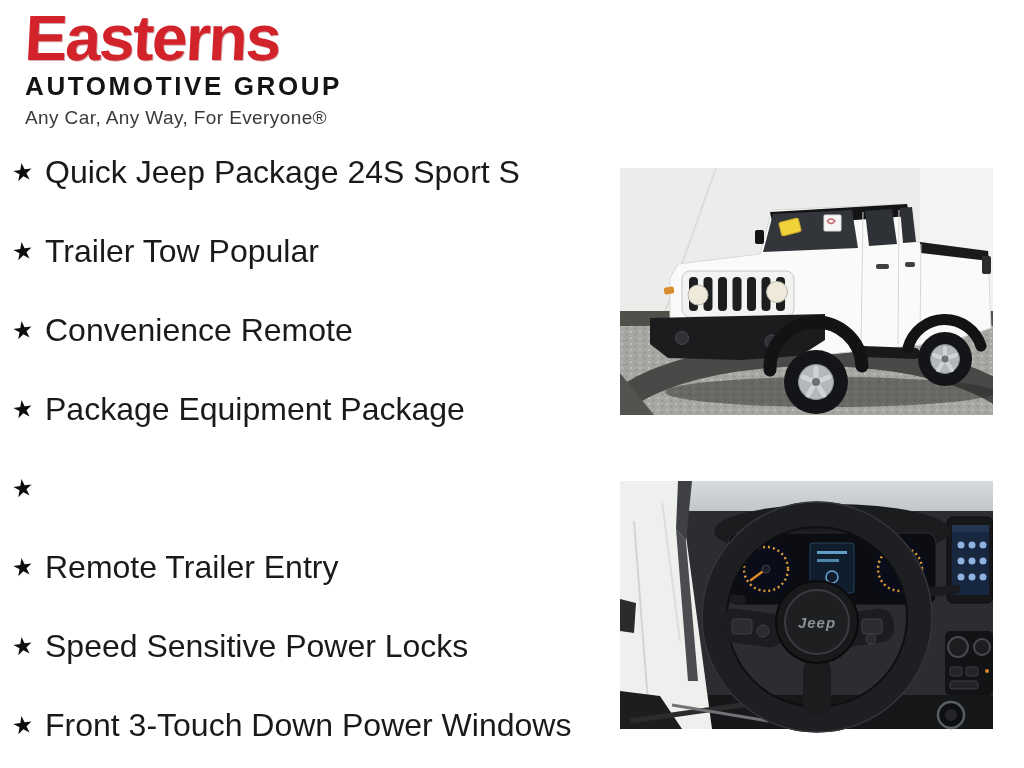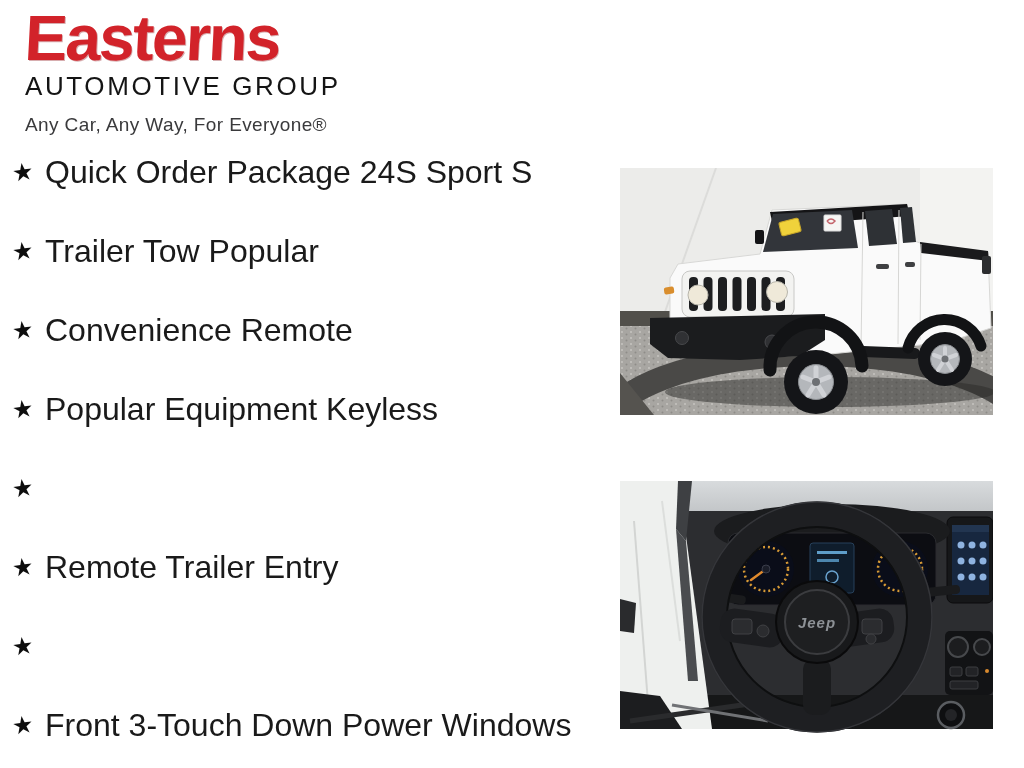--- a/index.html
+++ b/index.html
@@ -14,25 +14,25 @@
 
   
   .logo { position: absolute; left: 25px; top: 6px; width: 340px; }
   .logo-brand {
     font-size: 64px; font-weight: bold; line-height: 1.0;
     color: #d2232a; letter-spacing: -2px; transform: skewX(-3deg);
     text-shadow: 1px 1px 0 rgba(140,20,25,0.35);
     white-space: nowrap;
   }
   .logo-sub {
-    font-size: 26px; font-weight: normal; color: #141414;
+    font-size: 26px; font-weight: bold; color: #141414;
     letter-spacing: 2.6px; margin-top: 1px; white-space: nowrap;
   }
   .logo-tag {
-    font-size: 19px; color: #3a3a3c; margin-top: 12px;
+    font-size: 19px; color: #3a3a3c; margin-top: 5px;
     letter-spacing: 0.4px; white-space: nowrap;
   }
 
   
   .features { position: absolute; left: 12px; top: 152px; margin: 0; padding: 0; list-style: none; }
   .feature {
     display: flex; align-items: center;
     height: 40px; margin-bottom: 39px;
     font-size: 32px; color: #1a1a1a; line-height: 40px;
     white-space: nowrap;
@@ -56,43 +56,44 @@
 
   <div class="logo">
     <div class="logo-brand">Easterns</div>
     <div class="logo-sub">AUTOMOTIVE GROUP</div>
     <div class="logo-tag">Any Car, Any Way, For Everyone®</div>
   </div>
 
   <ul class="features">
     <li class="feature">
       <span class="star">★</span>
-      <span>Quick Order Package 24S Sport S</span>
+      <span>Quick Jeep Package 24S Sport S</span>
     </li>
     <li class="feature">
       <span class="star">★</span>
       <span>Trailer Tow Popular</span>
     </li>
     <li class="feature">
       <span class="star">★</span>
       <span>Convenience Remote</span>
     </li>
     <li class="feature">
       <span class="star">★</span>
-      <span>Popular Equipment Keyless</span>
+      <span>Package Equipment Package</span>
     </li>
     <li class="feature">
       <span class="star">★</span>
     </li>
     <li class="feature">
       <span class="star">★</span>
       <span>Remote Trailer Entry</span>
     </li>
     <li class="feature">
       <span class="star">★</span>
+      <span>Speed Sensitive Power Locks</span>
     </li>
     <li class="feature">
       <span class="star">★</span>
       <span>Front 3-Touch Down Power Windows</span>
     </li>
   </ul>
 
   <div class="photo photo-exterior" role="img" aria-label="White Jeep Gladiator pickup truck on a dark diamond-plate showroom turntable">
     <svg viewBox="0 0 373 247" xmlns="http://www.w3.org/2000/svg">
       <defs>

